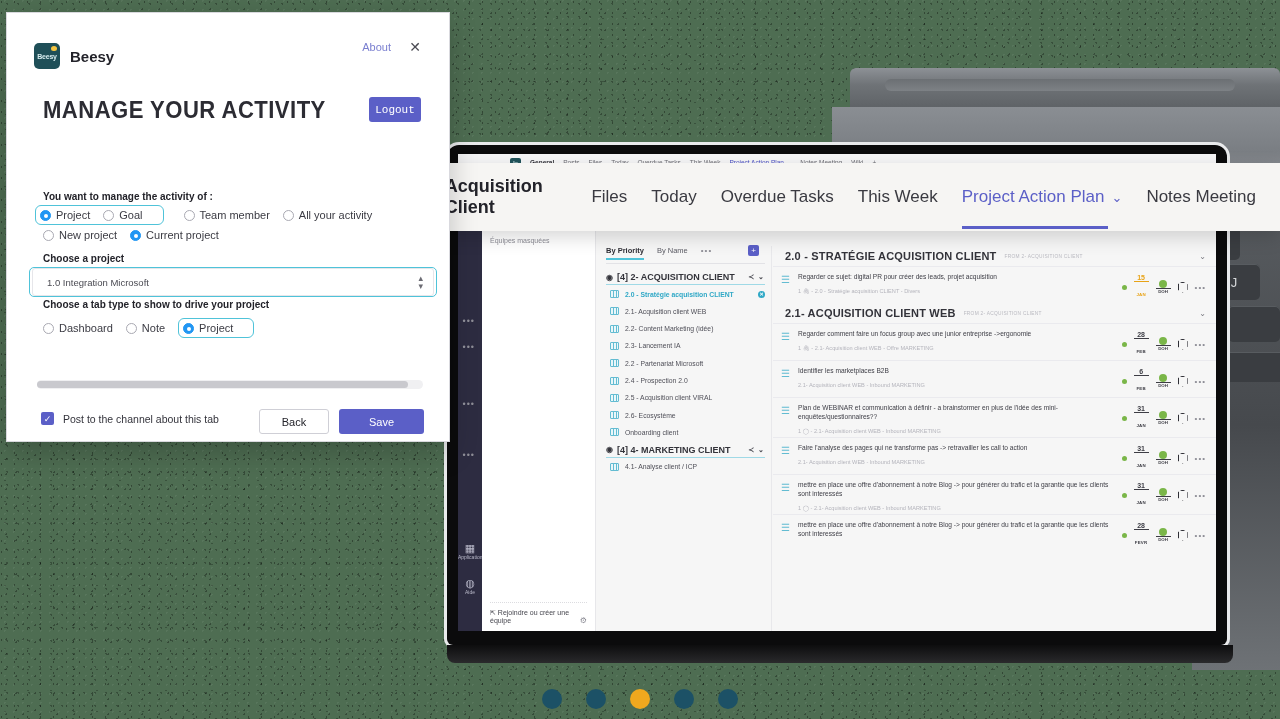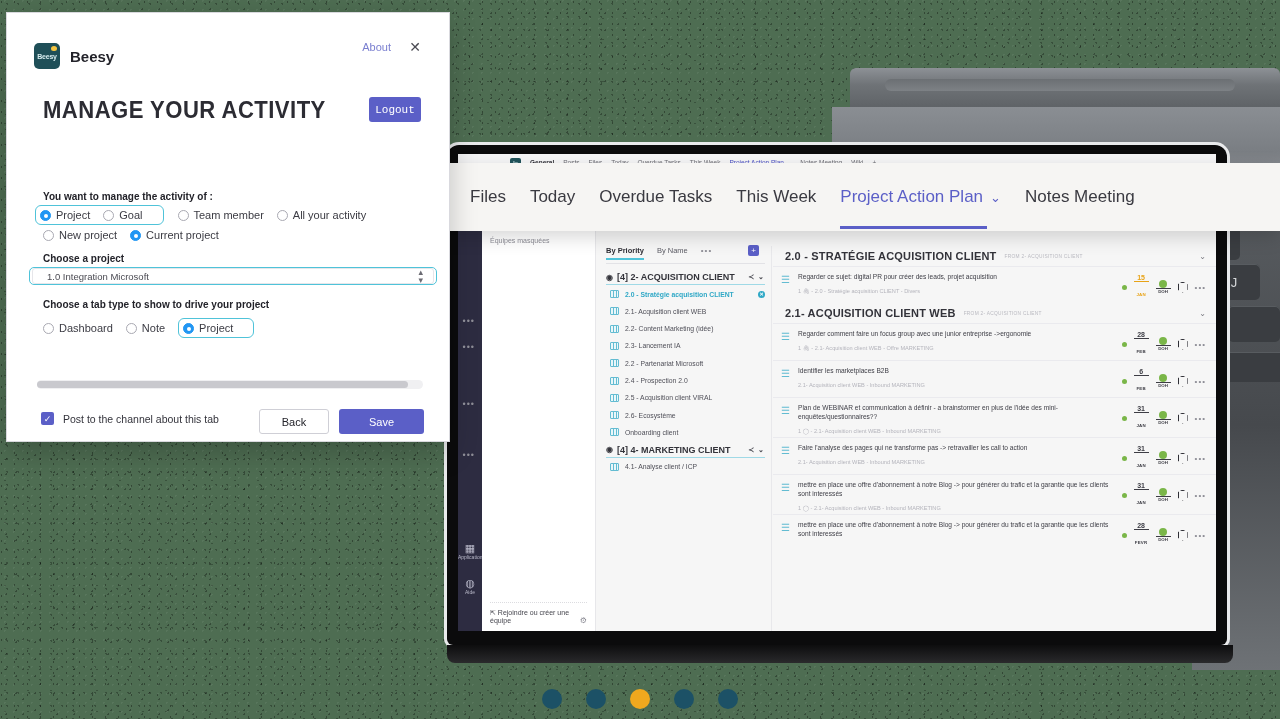--- a/index.html
+++ b/index.html
@@ -219,21 +219,21 @@
   .radio-row{ position:absolute; display:flex; align-items:center; }
   .rbox{ border:1.5px solid #4fc3d9; border-radius:6px; padding:3px 7px 3px 4px;
     display:flex; align-items:flex-end; }
   .radio{ display:flex; align-items:center; gap:5px; margin-right:13px;
     font-size:11px; color:#3b3b43; white-space:nowrap;}
   .radio .rc{ width:11px;height:11px;border-radius:50%;border:1.2px solid #a9a9b2;
     background:#fff; display:inline-block; position:relative; flex:0 0 11px;}
   .radio.on .rc{ border-color:#2196f3; background:#2196f3; }
   .radio.on .rc::after{ content:""; position:absolute; left:3px;top:3px;
     width:4px;height:4px;border-radius:50%;background:#fff;}
-  .select-wrap{ position:absolute; left:22px; right:12px; top:254px; height:18px;
+  .select-wrap{ position:absolute; left:22px; right:12px; top:254px; height:30px;
     border:1.5px solid #4fc3d9; border-radius:5px; background:#fff;
     display:flex; align-items:center; }
   .select-box{ flex:1; height:100%; display:flex; align-items:center;
     justify-content:space-between; padding:0 10px 0 14px; font-size:9.5px; color:#4b4b53;
     border:1px solid #e6e6ea; border-radius:3px; margin:2px;}
   .spin{ font-size:9px; color:#6b6b73; line-height:8px; text-align:center;}
   .scrollbar{ position:absolute; left:30px; right:26px; top:367px; height:9px;
     background:#f0f0f2; border-radius:5px;}
   .scrollbar i{ position:absolute; left:0; top:1px; width:96%; height:7px;
     background:#c9c9ce; border-radius:5px; display:block;}
@@ -586,20 +586,22 @@
       </div>
     </div>
   </div>
   <div class="shadow-strip"></div>
 </div>
 
 <div id="overlay-nav" style="position:absolute;left:402px;top:163px;width:878px;height:68px;background:#f6f5f3;
             box-shadow:0 6px 18px rgba(0,0,0,.16);display:flex;align-items:center;padding-left:14px;gap:0;">
   <div style="width:22px;height:20px;background:#dfe6e8;border-radius:3px;color:#4a6e76;
               font-size:6px;display:flex;align-items:center;justify-content:center;">Beesy</div>
+  <div style="margin-left:12px;font-size:18px;font-weight:bold;color:#23232a;
+              font-family:'Liberation Sans Narrow','Liberation Sans',sans-serif;">Acquisition Client</div>
   <div id="overlay-tabs" style="display:flex;align-items:center;margin-left:32px;gap:0;">
       <div style="position: relative; font-size: 17px; margin-right: 24px; white-space: nowrap; font-family: &quot;Liberation Sans Narrow&quot;, &quot;Liberation Sans&quot;, sans-serif; color: rgb(58, 58, 65);"><span>Files</span></div>
       <div style="position: relative; font-size: 17px; margin-right: 24px; white-space: nowrap; font-family: &quot;Liberation Sans Narrow&quot;, &quot;Liberation Sans&quot;, sans-serif; color: rgb(58, 58, 65);"><span>Today</span></div>
       <div style="position: relative; font-size: 17px; margin-right: 24px; white-space: nowrap; font-family: &quot;Liberation Sans Narrow&quot;, &quot;Liberation Sans&quot;, sans-serif; color: rgb(58, 58, 65);"><span>Overdue Tasks</span></div>
       <div style="position: relative; font-size: 17px; margin-right: 24px; white-space: nowrap; font-family: &quot;Liberation Sans Narrow&quot;, &quot;Liberation Sans&quot;, sans-serif; color: rgb(58, 58, 65);"><span>This Week</span></div>
       <div style="position: relative; font-size: 17px; margin-right: 24px; white-space: nowrap; font-family: &quot;Liberation Sans Narrow&quot;, &quot;Liberation Sans&quot;, sans-serif; color: rgb(91, 95, 199);"><span>Project Action Plan</span><span style="margin-left: 7px; font-size: 13px;">⌄</span><span style="position: absolute; left: 0px; right: 14px; bottom: -22px; height: 3px; background: rgb(91, 95, 199);"></span></div>
       <div style="position: relative; font-size: 17px; margin-right: 24px; white-space: nowrap; font-family: &quot;Liberation Sans Narrow&quot;, &quot;Liberation Sans&quot;, sans-serif; color: rgb(58, 58, 65);"><span>Notes Meeting</span></div>
     </div>
 </div>
 
@@ -624,21 +626,21 @@
     <div class="rbox" id="act-boxed">
         <div class="radio on">
           <span class="rc"></span>
           <span>Project</span>
         </div>
         <div class="radio">
           <span class="rc"></span>
           <span>Goal</span>
         </div>
       </div>
-    <div id="act-unboxed" style="display:flex;align-items:center;margin-left:14px;">
+    <div id="act-unboxed" style="display:flex;align-items:center;margin-left:20px;">
         <div class="radio">
           <span class="rc"></span>
           <span>Team member</span>
         </div>
         <div class="radio">
           <span class="rc"></span>
           <span>All your activity</span>
         </div>
       </div>
   </div>

